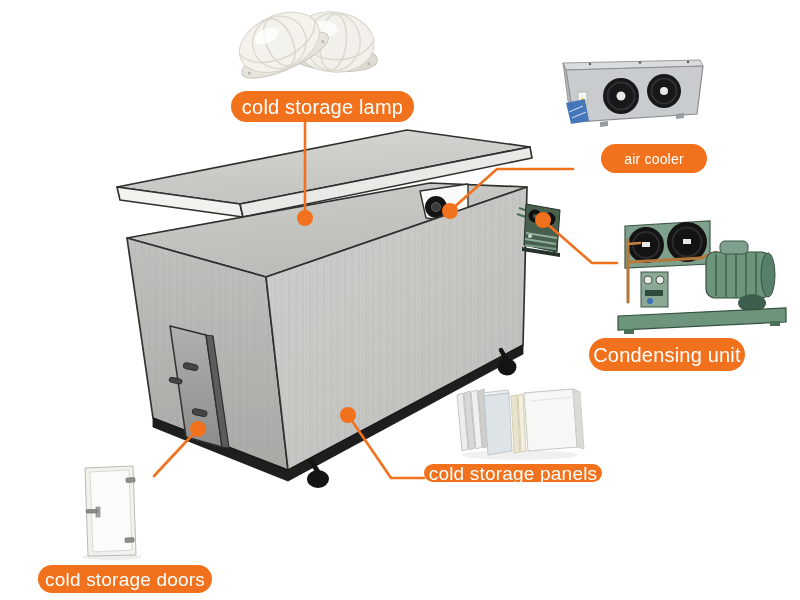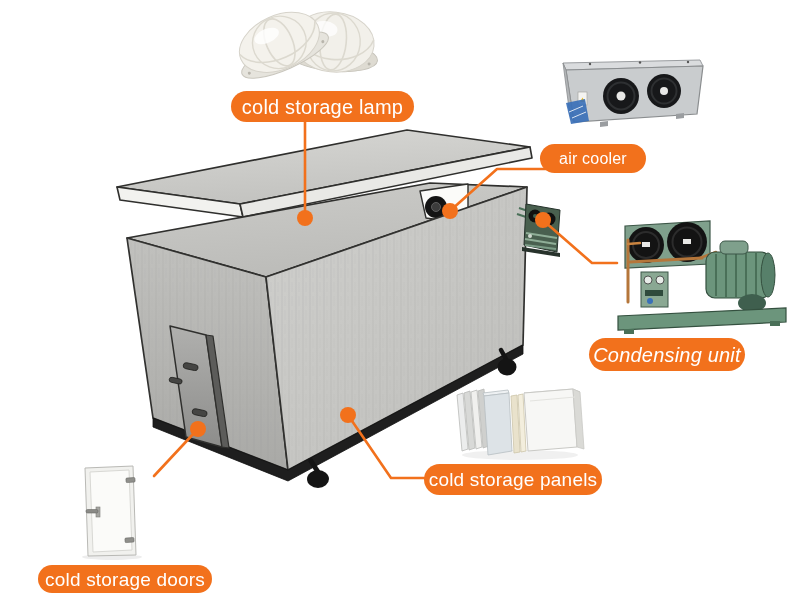--- a/index.html
+++ b/index.html
@@ -7,23 +7,23 @@
     position:relative;width:800px;height:600px;background:#ffffff;
     overflow:hidden;font-family:"Liberation Sans",sans-serif;
   }
   #diagram-svg{position:absolute;left:0;top:0;}
   .pill{
     position:absolute;display:flex;align-items:center;justify-content:center;
     background:#f2711c;color:#ffffff;border-radius:18px;
     white-space:nowrap;letter-spacing:.2px;line-height:1;
   }
   .pill-lamp   {left:231px;top:91px; width:183px;height:31px;font-size:20px;text-align:right;}
-  .pill-air    {left:540px;top:144px;width:106px;height:29px;font-size:16px;}
-  .pill-cond   {left:589px;top:338px;width:156px;height:33px;font-size:20px;font-style:italic;}
-  .pill-panels {left:424px;top:464px;width:178px;height:31px;font-size:19px;}
+  .pill-air    {left:601px;top:144px;width:106px;height:29px;font-size:14px;}
+  .pill-cond   {left:589px;top:338px;width:156px;height:33px;font-size:20px;}
+  .pill-panels {left:424px;top:464px;width:178px;height:18px;font-size:19px;}
   .pill-doors  {left:30px; top:565px;width:174px;height:28px;font-size:19px;margin-left:8px;}
 </style>
 </head>
 <body>
 
 <div id="canvas">
 
 <svg id="diagram-svg" width="800" height="600" viewBox="0 0 800 600">
   <defs>
     <linearGradient id="gLid" x1="0" y1="0" x2="0.25" y2="1">

